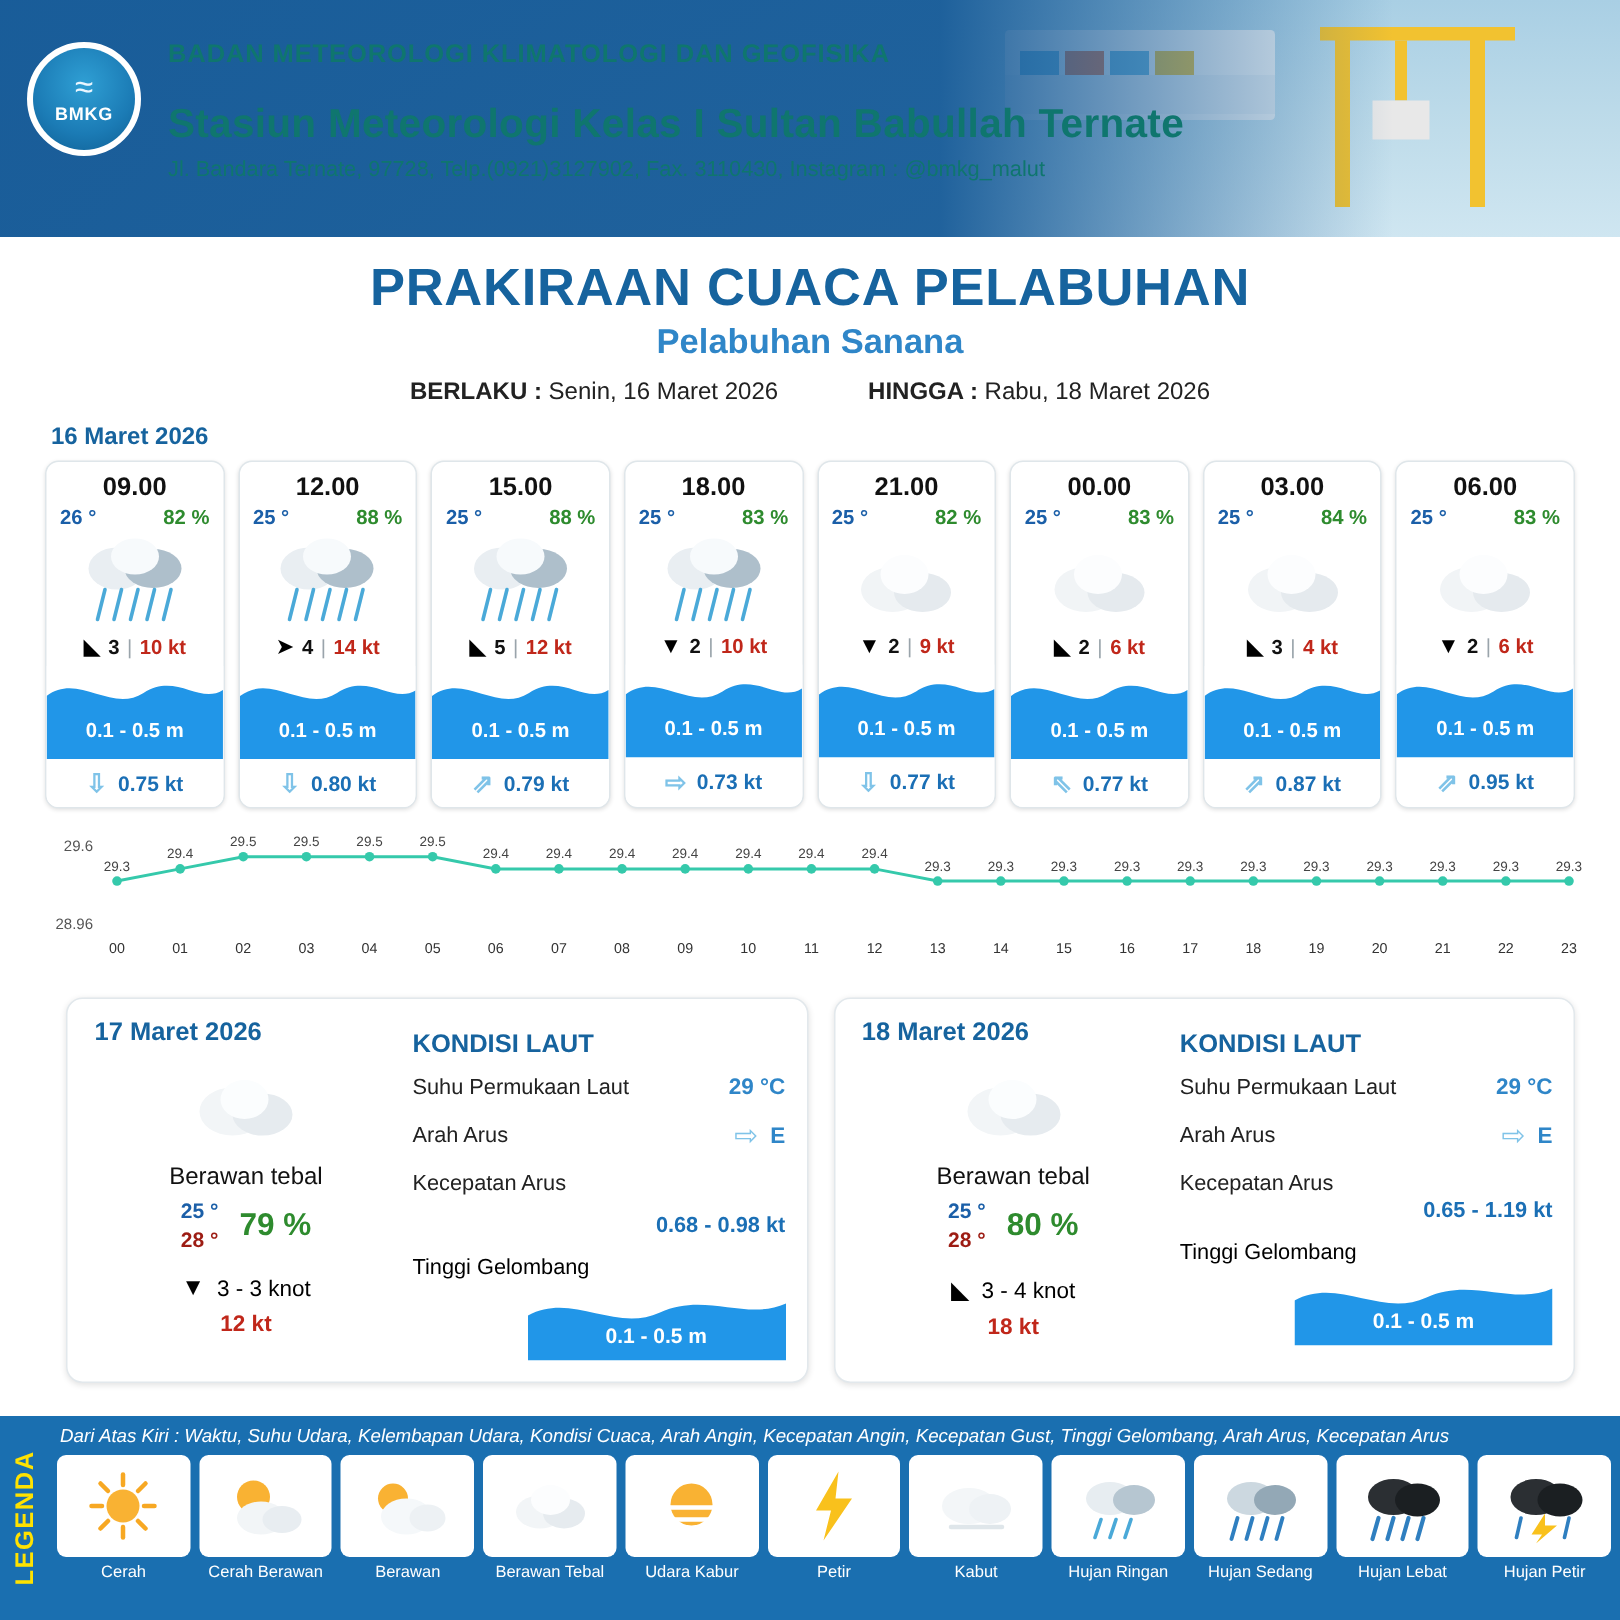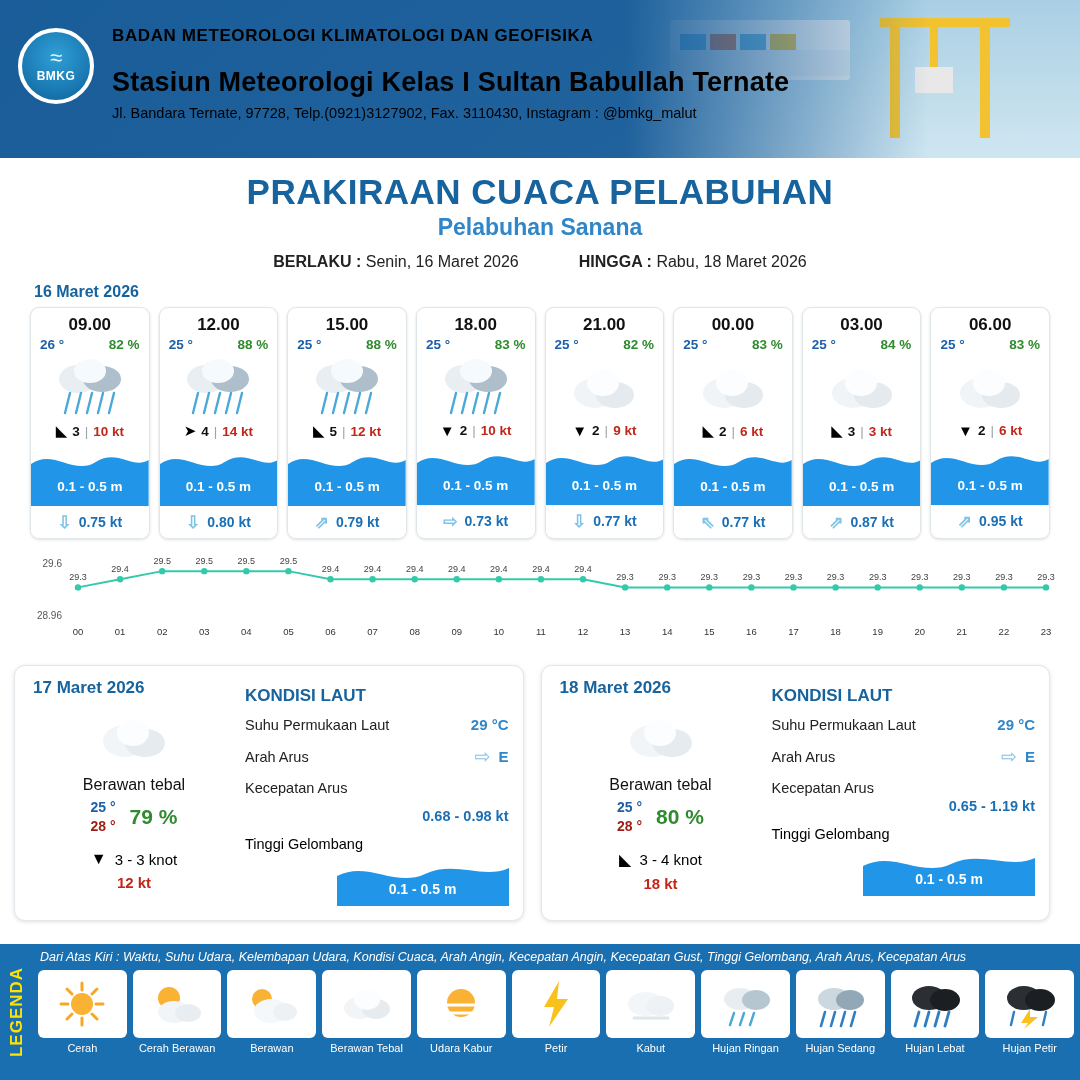--- a/index.html
+++ b/index.html
@@ -45,21 +45,21 @@
     border:2px solid #ffffff; flex:none; margin-top:2px;
   }
   .logo-inner{
     width:68px;height:68px;border-radius:50%;
     background:radial-gradient(circle at 50% 35%, #2f9fd4 0%, #1b7bb5 60%, #0f5f94 100%);
     display:flex;flex-direction:column;align-items:center;justify-content:center;
     color:#fff;
   }
   .logo-wave{ font-size:22px; line-height:16px; color:#eaf6ff; }
   .logo-text{ font-size:12px; font-weight:bold; letter-spacing:.5px; margin-top:3px;}
-  .hdr-text { margin-left:18px; color:#000000; }
+  .hdr-text { margin-left:18px; color:#0f766e; }
   .hdr-line1 { font-size:17px; font-weight:bold; letter-spacing:.6px; }
   .hdr-line2 { font-size:27px; font-weight:bold; margin-top:21px; letter-spacing:.2px; }
   .hdr-line3 { font-size:14.5px; margin-top:7px; }
 
   
   .title-wrap { text-align:center; margin-top:14px; }
   .title-main {
     font-size:35px; font-weight:bold; color:#16639e; letter-spacing:.5px;
   }
   .title-sub {
@@ -108,21 +108,21 @@
   }
   .c-cur .ar { color:#7fc3e8; font-size:17px; }
 
   
   .chart-wrap { margin:10px 16px 0 16px; position:relative; height:110px; }
   .chart-svg { width:1048px; height:92px; display:block; }
   .chart-legend { text-align:center; font-size:12px; color:#333; margin-top:2px; }
   .legend-dot { color:#35c9ab; font-size:14px; }
 
   
-  .panels { display:flex; gap:17px; padding:6px 30px 0 14px; }
+  .panels { display:flex; gap:17px; padding:6px 30px 0 44px; }
   .panel {
     flex:1; background:#fff; border:1px solid #e2e8ec; border-radius:11px;
     box-shadow:0 1px 4px rgba(0,0,0,.12); padding:12px 14px 14px 14px;
     display:flex; min-height:248px;
   }
   .p-left { width:210px; text-align:center; }
   .p-date { color:#16639e; font-size:17px; font-weight:bold; text-align:left; margin-left:4px;}
   .p-icon { height:62px; display:flex; align-items:center; justify-content:center; margin-top:8px;}
   .p-cond { font-size:16px; color:#111; margin-top:8px; }
   .p-temps { display:flex; align-items:center; justify-content:center; gap:14px; margin-top:4px;}
@@ -429,21 +429,21 @@
         <svg width="74" height="56" viewBox="0 0 74 56">
           <ellipse cx="28" cy="34" rx="21" ry="15" fill="#f1f4f6"></ellipse>
           <ellipse cx="48" cy="36" rx="19" ry="13" fill="#e5eaee"></ellipse>
           <ellipse cx="36" cy="24" rx="16" ry="13" fill="#fcfdfe"></ellipse>
         </svg>
       </div>
       <div class="c-wind">
         <span class="arrow">◣</span>
         <span class="num">3</span>
         <span class="sep">|</span>
-        <span class="kt">3 kt</span>
+        <span class="kt">4 kt</span>
       </div>
       <div class="wave-area">
         <svg class="wave-svg" viewBox="0 0 120 62" preserveAspectRatio="none">
           <path d="M0,20 C22,4 44,32 66,18 C88,4 104,26 120,16 L120,62 L0,62 Z" fill="#2196e8"></path>
         </svg>
         <div class="wave-label">0.1 - 0.5 m</div>
       </div>
       <div class="c-cur">
         <span class="ar">⇗</span>
         <span>0.87 kt</span>

